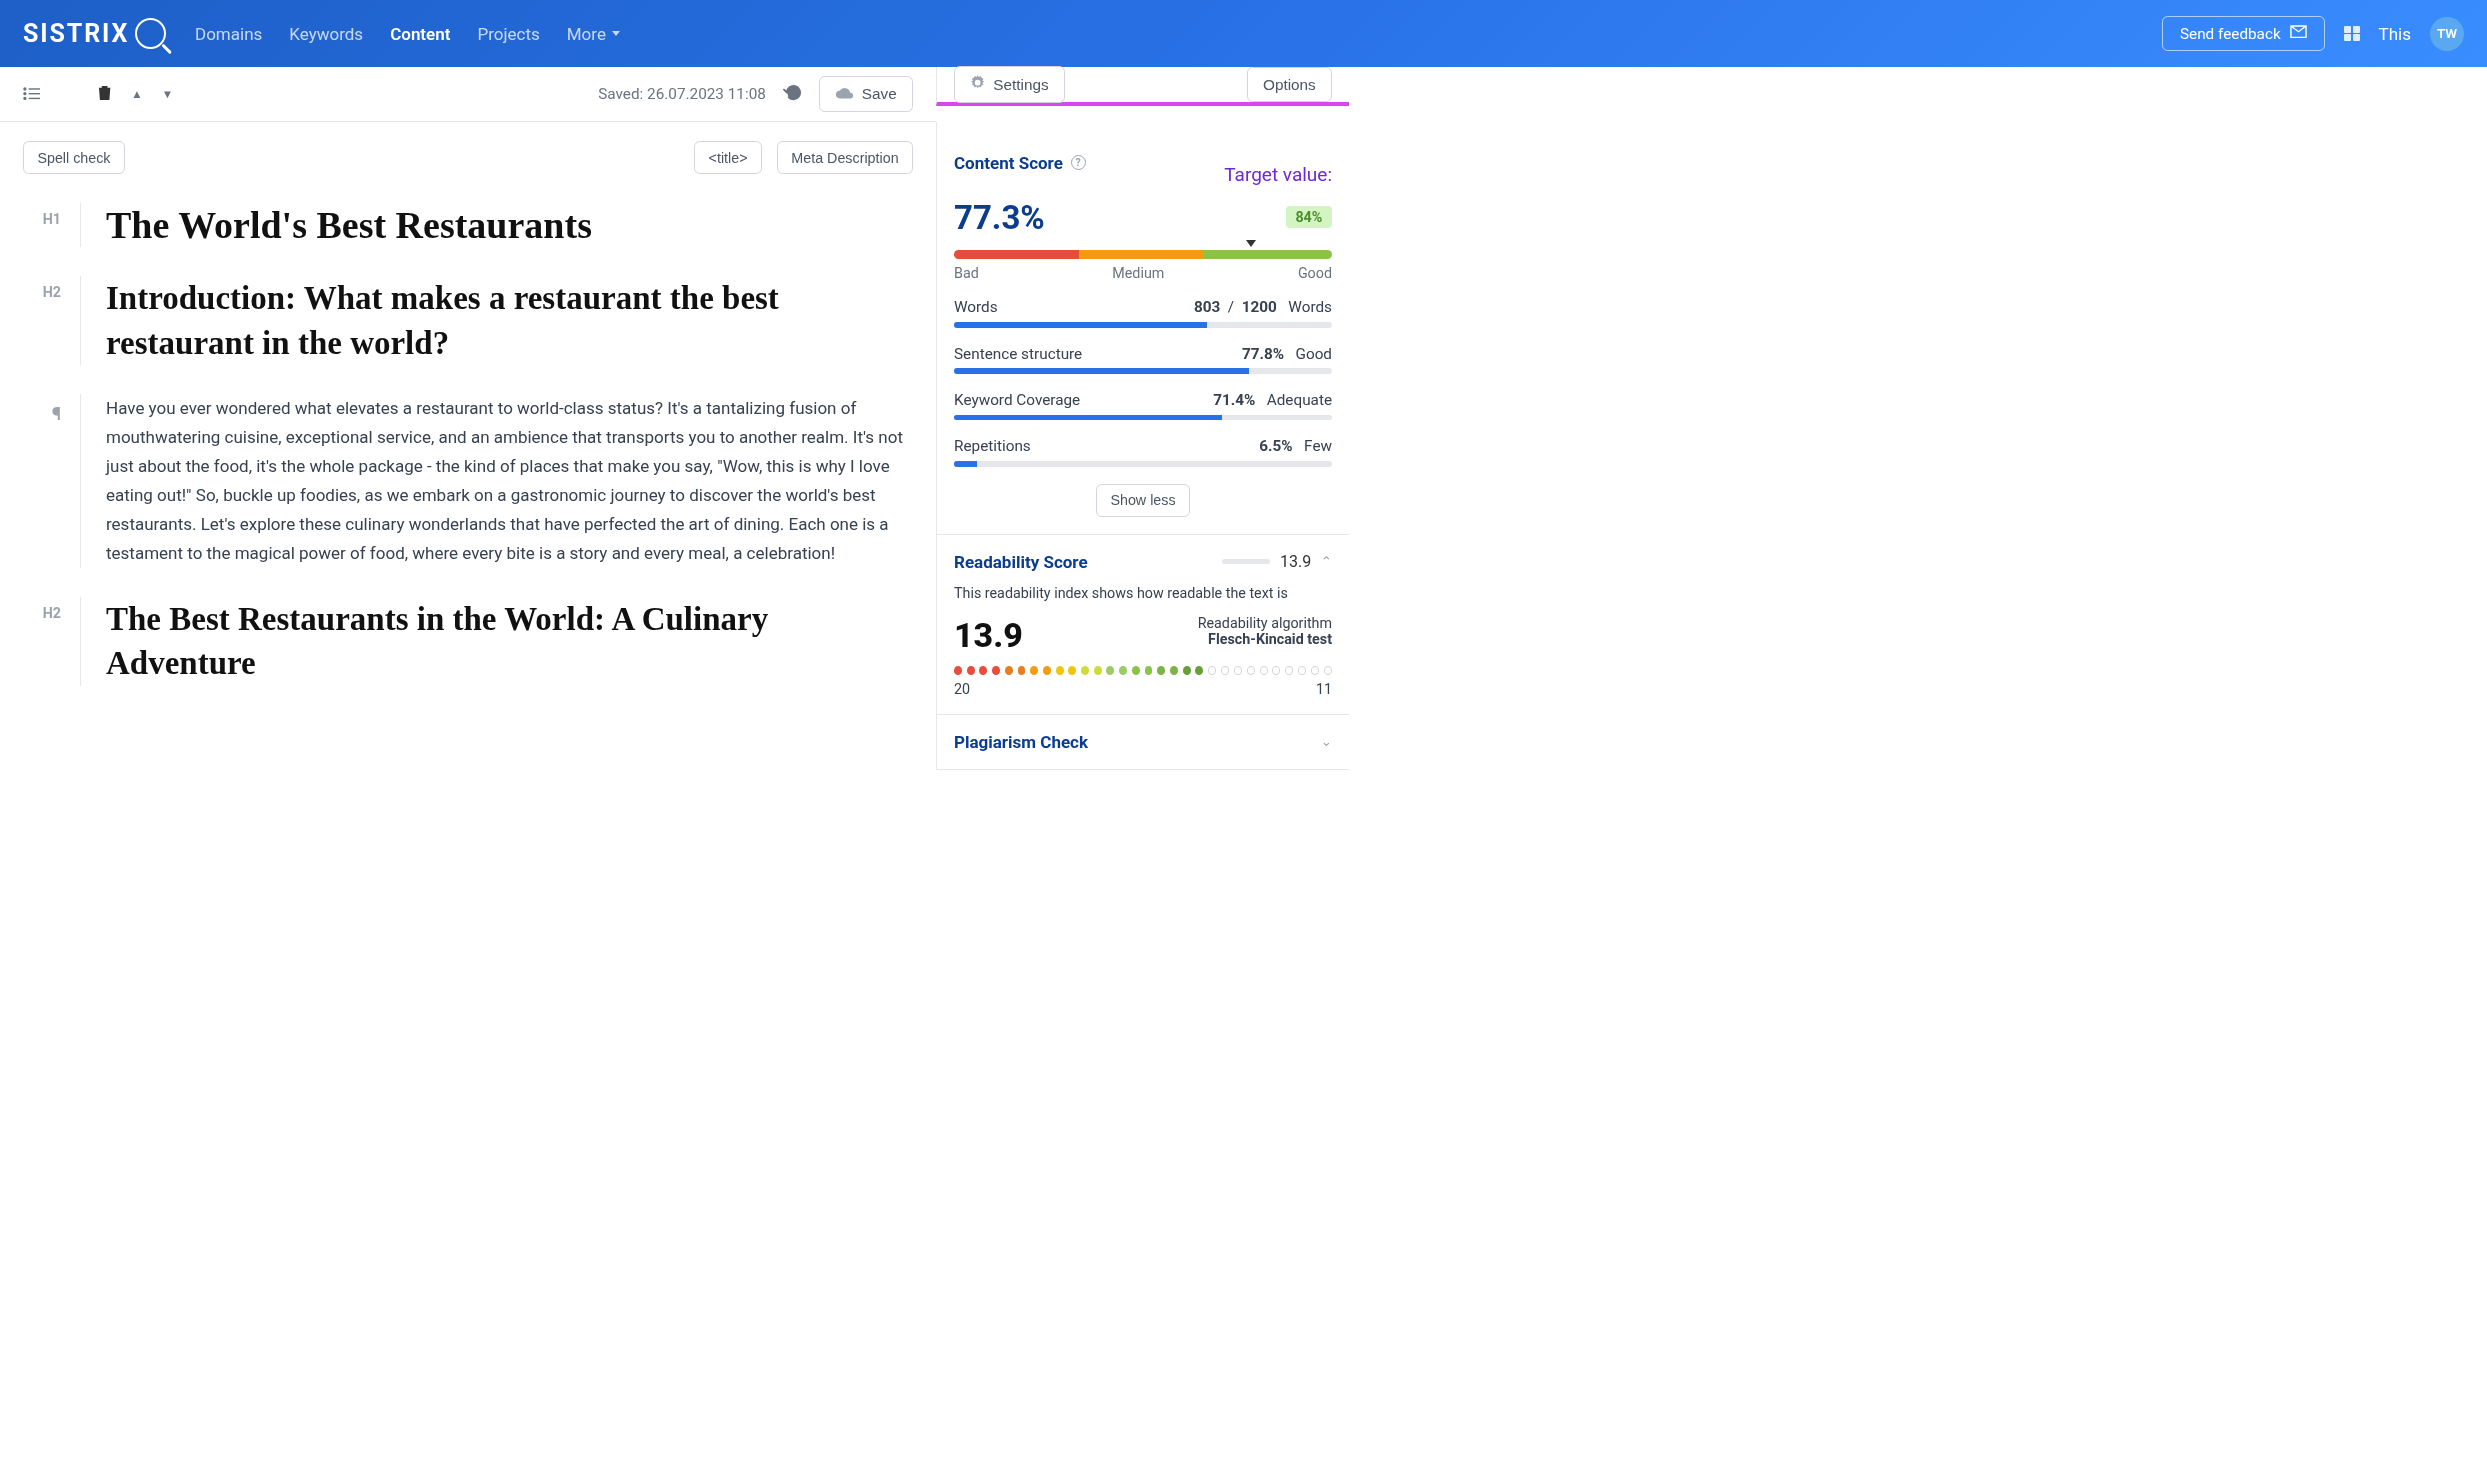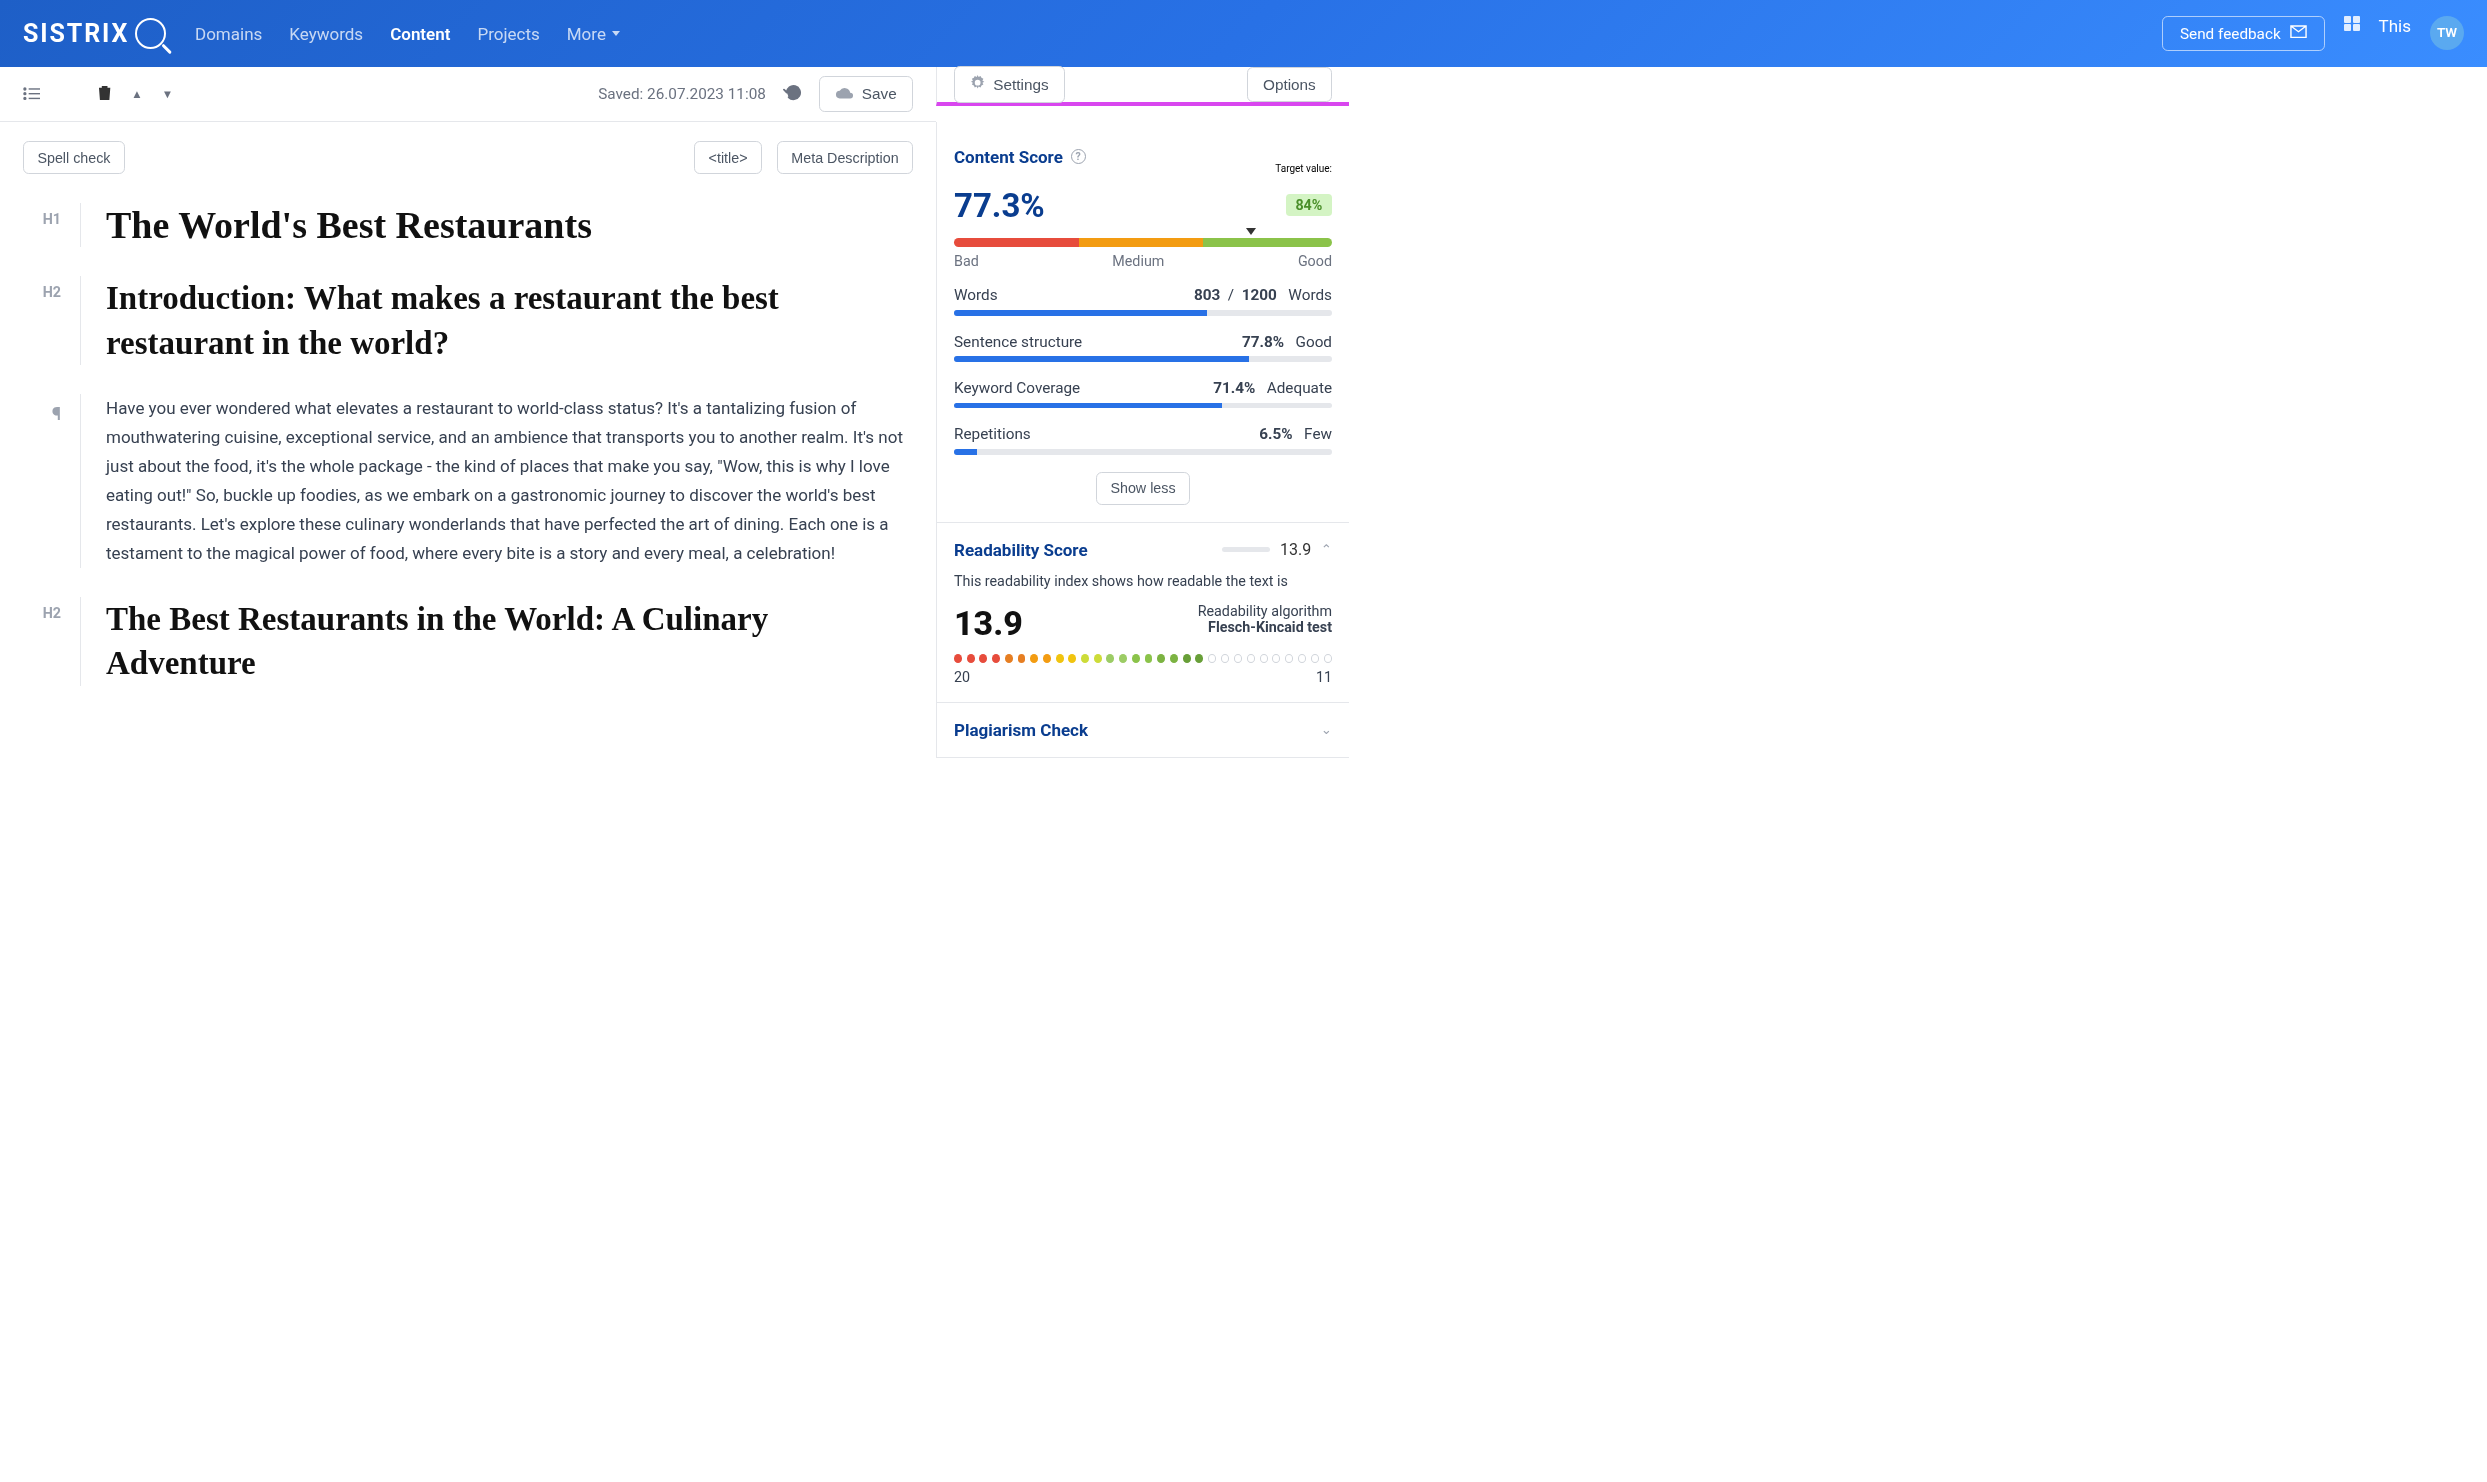--- a/index.html
+++ b/index.html
@@ -7,21 +7,21 @@
 
 
 .header { background: linear-gradient(135deg, #1e5fc7 0%, #2871e6 50%, #3a8dff 100%); height: 67px; display: flex; align-items: center; padding: 0 23px; }
 .logo { color: #fff; font-weight: 700; font-size: 25px; letter-spacing: 1.9px; display: flex; align-items: center; gap: 5.7px; margin-right: 29px; }
 .logo-magnify { width: 31px; height: 31px; border: 2.9px solid #fff; border-radius: 50%; position: relative; }
 .logo-magnify::after { content: ''; position: absolute; width: 2.9px; height: 11.5px; background: #fff; bottom: -7.7px; right: -3.8px; transform: rotate(-45deg); border-radius: 1.9px; }
 .nav { display: flex; gap: 27px; }
 .nav-item { color: rgba(255,255,255,0.75); font-size: 17px; cursor: pointer; display: flex; align-items: center; gap: 5.7px; }
 .nav-item.active { color: #fff; font-weight: 600; }
 .chevron-down { width: 0; height: 0; border-left: 4.8px solid transparent; border-right: 4.8px solid transparent; border-top: 5.7px solid rgba(255,255,255,0.75); }
-.header-right { margin-left: auto; display: flex; align-items: flex-start; gap: 19px; }
+.header-right { margin-left: auto; display: flex; align-items: center; gap: 19px; }
 .feedback-btn { border: 1.9px solid rgba(255,255,255,0.6); color: #fff; padding: 7.7px 17px; border-radius: 5.7px; font-size: 15.3px; display: flex; align-items: center; gap: 9.6px; cursor: pointer; }
 .grid-icon { display: grid; grid-template-columns: 1fr 1fr; gap: 1.9px; width: 15.3px; height: 15.3px; }
 .grid-icon span { background: rgba(255,255,255,0.85); border-radius: 1px; }
 .user-name { color: #fff; font-size: 17px; }
 .avatar { width: 34px; height: 34px; border-radius: 50%; background: #5aa9f0; color: #fff; display: flex; align-items: center; justify-content: center; font-size: 13.4px; font-weight: 600; }
 
 
 .toolbar { height: 55px; border-bottom: 1px solid #e5e7eb; display: flex; align-items: center; padding: 0 23px; }
 .toolbar-left { display: flex; align-items: center; gap: 19px; }
 .icon-btn { color: #6b7280; cursor: pointer; font-size: 17px; }
@@ -44,21 +44,21 @@
 .para { font-size: 17px; color: #374151; line-height: 1.7; }
 .pilcrow { color: #9ca3af; font-size: 19px; }
 
 
 .sidebar { width: 413px; border-left: 1px solid #e5e7eb; }
 .sidebar-toolbar { height: 39px; border-bottom: 4px solid #d946ef; display: flex; align-items: center; padding: 14px 17px; justify-content: space-between; }
 .panel { padding: 17px; border-bottom: 1px solid #e5e7eb; }
 .panel-header { display: flex; justify-content: space-between; align-items: center; margin-bottom: 11.5px; }
 .panel-title { color: #0a3d8f; font-size: 17px; font-weight: 700; display: flex; align-items: center; gap: 7.7px; }
 .help-icon { width: 15.3px; height: 15.3px; border: 1.4px solid #9ca3af; border-radius: 50%; display: inline-flex; align-items: center; justify-content: center; font-size: 10.5px; color: #9ca3af; }
-.target-label { color: #000000; font-size: 10px; margin-top: 24px; }
+.target-label { color: #6d28d9; font-size: 19px; margin-top: 24px; }
 .score-row { display: flex; justify-content: space-between; align-items: center; margin-bottom: 13.4px; }
 .big-score { color: #0a3d8f; font-size: 33px; font-weight: 700; }
 .target-badge { background: #d4f4c4; color: #4a8f2a; padding: 2.9px 9.6px; border-radius: 3.8px; font-weight: 700; font-size: 14.3px; }
 .score-bar { height: 9.6px; border-radius: 4.8px; background: linear-gradient(90deg, #e74c3c 0%, #e74c3c 33%, #f39c12 33%, #f39c12 66%, #8bc34a 66%, #8bc34a 100%); position: relative; margin-bottom: 5.7px; }
 .score-marker { position: absolute; top: -9.6px; width: 0; height: 0; border-left: 5.7px solid transparent; border-right: 5.7px solid transparent; border-top: 7.7px solid #333; }
 .score-labels { display: flex; justify-content: space-between; color: #6b7280; font-size: 14.3px; margin-bottom: 17px; }
 .metric { margin-bottom: 17px; }
 .metric-row { display: flex; justify-content: space-between; align-items: baseline; margin-bottom: 5.7px; font-size: 15.3px; }
 .metric-name { color: #374151; }
 .metric-val { color: #374151; }

